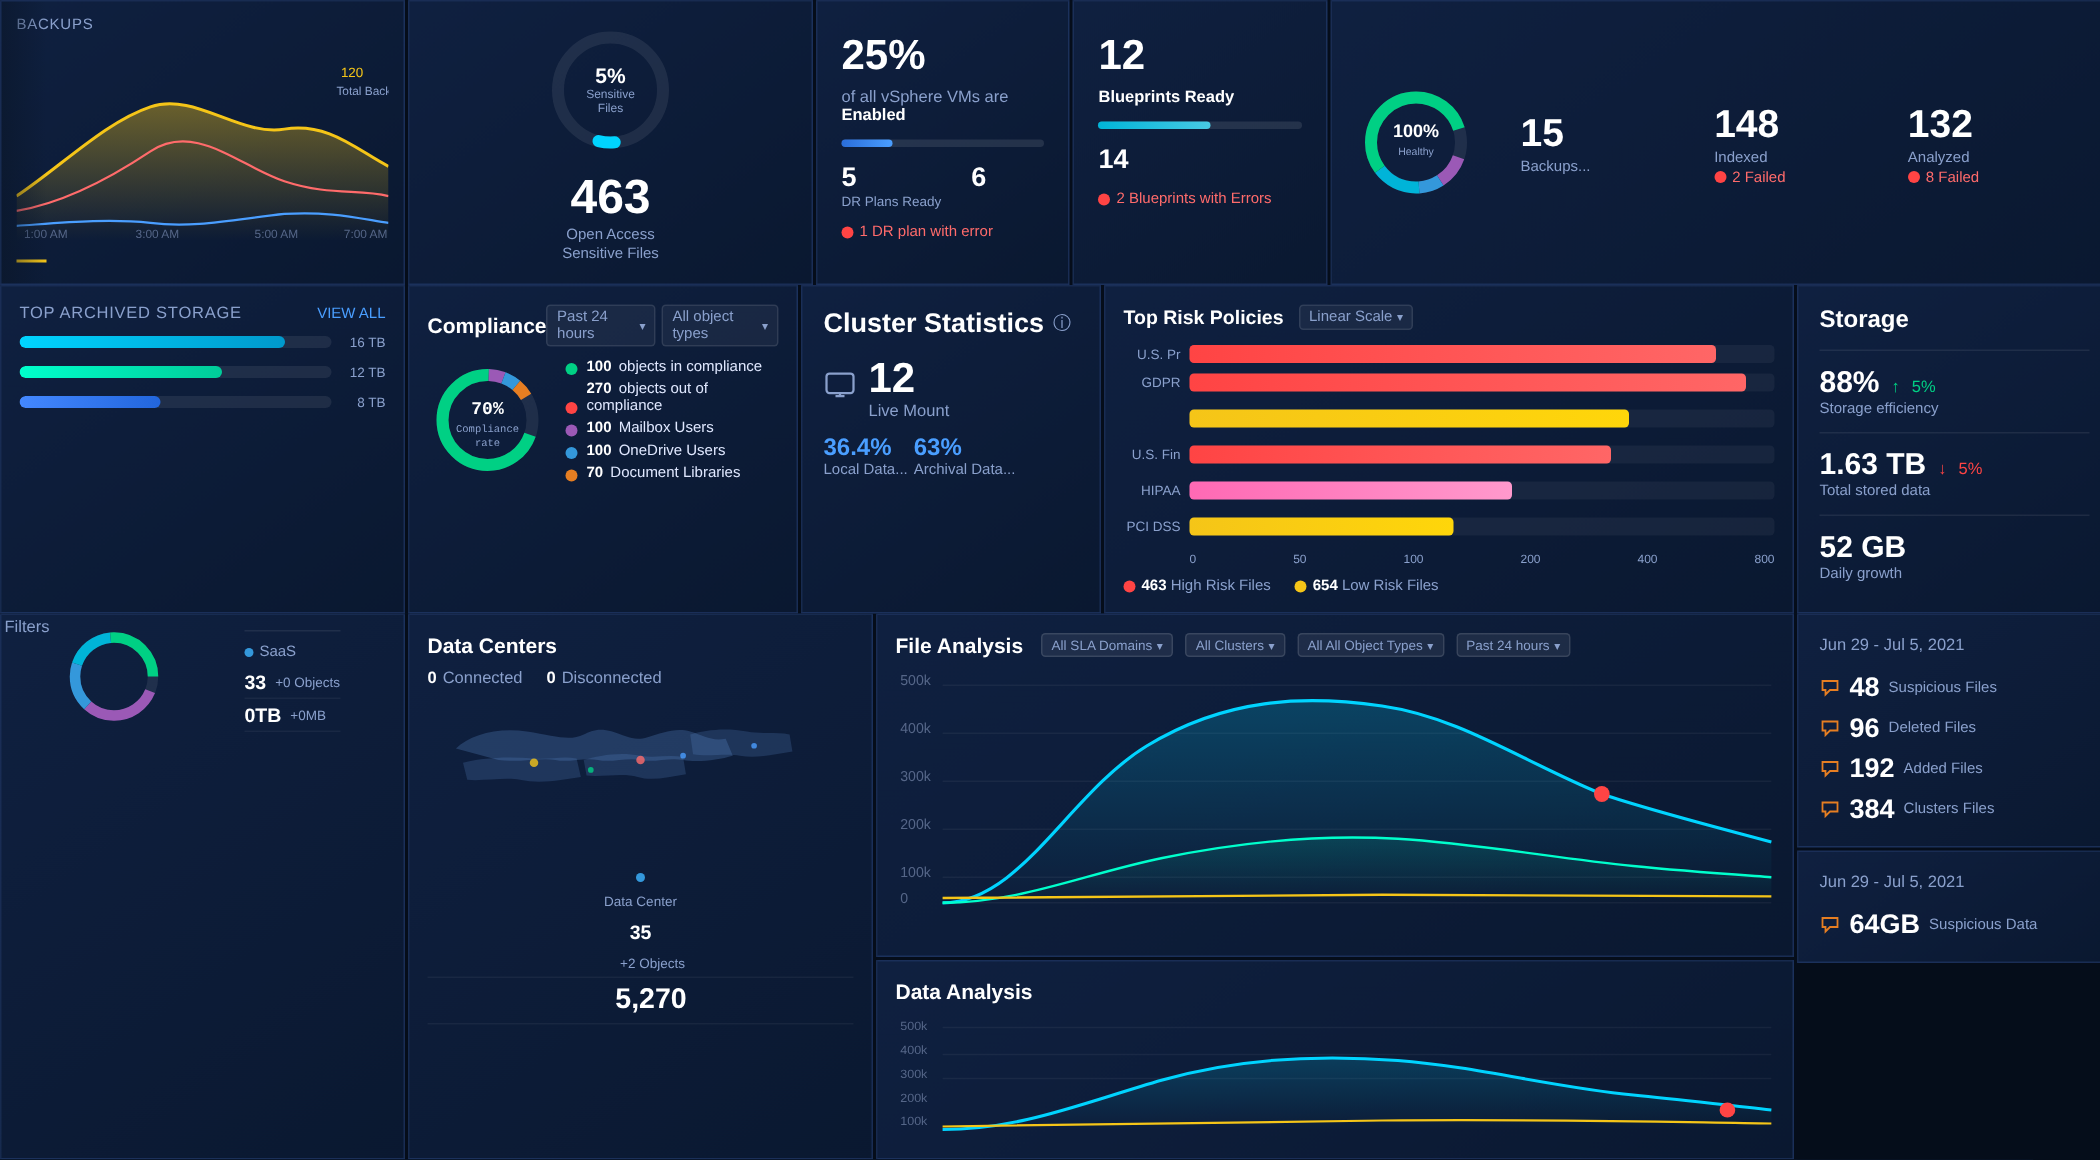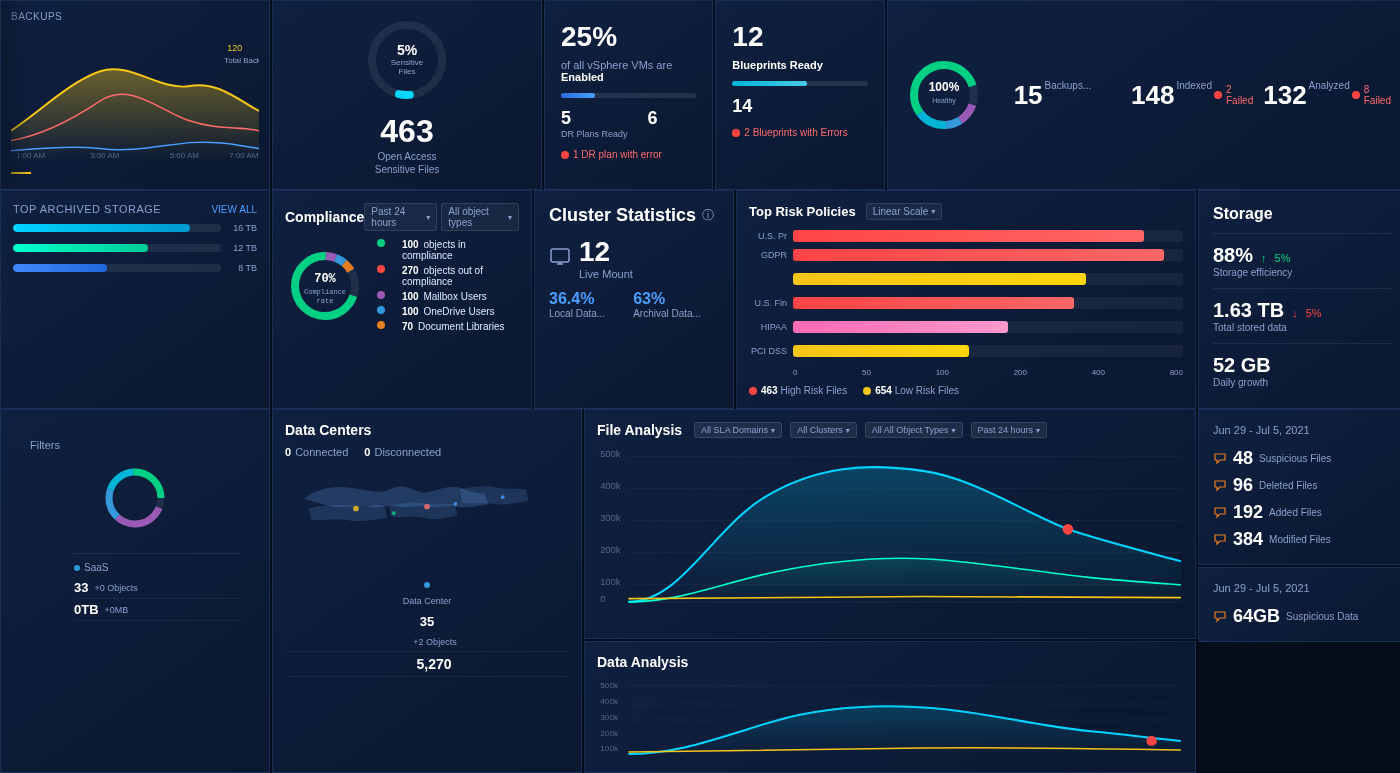--- a/index.html
+++ b/index.html
@@ -182,21 +182,21 @@
     }
 
     .backup-donut-wrap {
       position: relative;
       width: 80px;
       height: 80px;
     }
 
     .backup-nums {
       display: flex;
-      flex-direction: row;
+      flex-direction: column;
       gap: 2px;
     }
 
     .backup-num-big { font-size: 26px; font-weight: 700; color: #fff; }
     .backup-num-lbl { font-size: 10px; color: #8aa0cc; }
     .backup-failed {
       display: flex;
       align-items: center;
       gap: 4px;
       font-size: 10px;
@@ -280,22 +280,22 @@
 
     .compliance-stats {
       flex: 1;
       display: flex;
       flex-direction: column;
       gap: 4px;
     }
 
     .compliance-stat-row {
       display: flex;
-      align-items: flex-start;
-      gap: 17px;
+      align-items: flex-end;
+      gap: 6px;
       font-size: 10px;
     }
 
     .cs-dot-green { width: 8px; height: 8px; border-radius: 50%; background: #00d084; flex-shrink: 0; }
     .cs-dot-red { width: 8px; height: 8px; border-radius: 50%; background: #ff4444; flex-shrink: 0; }
     .cs-dot-purple { width: 8px; height: 8px; border-radius: 50%; background: #9b59b6; flex-shrink: 0; }
     .cs-dot-blue { width: 8px; height: 8px; border-radius: 50%; background: #3498db; flex-shrink: 0; }
     .cs-dot-orange { width: 8px; height: 8px; border-radius: 50%; background: #e67e22; flex-shrink: 0; }
 
     .cs-num { font-weight: 700; color: #fff; margin-right: 2px; }
@@ -320,21 +320,21 @@
       display: flex;
       align-items: center;
       gap: 8px;
     }
 
     .cs-big { font-size: 28px; font-weight: 700; color: #fff; }
     .cs-lbl { font-size: 11px; color: #8aa0cc; }
 
     .cs-metrics-bottom {
       display: flex;
-      gap: 28px;
+      gap: 4px;
     }
 
     .cs-metric-item {
       display: flex;
       flex-direction: column;
     }
 
     .cs-metric-num { font-size: 16px; font-weight: 600; color: #4a9eff; }
     .cs-metric-lbl { font-size: 10px; color: #8aa0cc; }
 
@@ -911,21 +911,21 @@
 
         <div>
           <div class="storage-big">52 GB</div>
           <div class="storage-sub">Daily growth</div>
         </div>
       </div>
     </div>
 
     <div style="display:grid;grid-template-columns:270px 310px 1fr 210px;gap:2px;background:#050d1a;flex:1;">
 
-      <div class="card" style="padding:29px;display:flex;flex-direction:column;gap:8px;">
+      <div class="card" style="padding:2px;display:flex;flex-direction:row;gap:8px;">
         <div style="font-size:11px;color:#8aa0cc;">Filters</div>
 
         <div style="display:flex;justify-content:center;margin:4px 0;">
           <svg viewBox="0 0 70 70" width="70" height="70">
             <circle cx="35" cy="35" r="26" fill="none" stroke="rgba(255,255,255,0.08)" stroke-width="7"></circle>
             <circle cx="35" cy="35" r="26" fill="none" stroke="#9b59b6" stroke-width="7" stroke-dasharray="50 163" stroke-dashoffset="-10"></circle>
             <circle cx="35" cy="35" r="26" fill="none" stroke="#3498db" stroke-width="7" stroke-dasharray="30 163" stroke-dashoffset="-60"></circle>
             <circle cx="35" cy="35" r="26" fill="none" stroke="#00b4d8" stroke-width="7" stroke-dasharray="30 163" stroke-dashoffset="-90"></circle>
             <circle cx="35" cy="35" r="26" fill="none" stroke="#00d084" stroke-width="7" stroke-dasharray="53 163" stroke-dashoffset="-120"></circle>
           </svg>
@@ -976,21 +976,21 @@
           </svg>
         </div>
 
         <div class="dc-list-item">
           <div class="dc-list-dot"></div>
           <span style="font-size:9px;color:#8aa0cc;flex:1;">Data Center</span>
           <span style="font-size:13px;font-weight:600;color:#fff;">35</span>
           <span style="font-size:9px;color:#8aa0cc;margin-left:16px;">+2 Objects</span>
         </div>
         <div class="dc-list-item">
-          <span style="font-size:14px;font-weight:600;color:#fff;margin-left:14px;">5,270</span>
+          <span style="font-size:19px;font-weight:600;color:#fff;margin-left:14px;">5,270</span>
         </div>
       </div>
 
       <div style="display:flex;flex-direction:column;gap:2px;background:#050d1a;">
 
         <div class="card file-analysis-card" style="flex:1;">
           <div class="fa-header">
             <span class="fa-title">File Analysis</span>
             <div class="mini-tag">
               <span>All SLA Domains</span>
@@ -1108,21 +1108,21 @@
             </svg>
             <span class="fs-num">192</span>
             <span class="fs-lbl">Added Files</span>
           </div>
 
           <div class="file-stat-row">
             <svg width="14" height="14" viewBox="0 0 14 14">
               <path d="M2,2 L12,2 L12,8 L7,8 L4,11 L4,8 L2,8 Z" fill="none" stroke="#e67e22" stroke-width="1.2"></path>
             </svg>
             <span class="fs-num">384</span>
-            <span class="fs-lbl">Modified Files</span>
+            <span class="fs-lbl">Clusters Files</span>
           </div>
         </div>
 
         <div class="card stats-right-card">
           <div class="date-range">Jun 29 - Jul 5, 2021</div>
           <div class="file-stat-row">
             <svg width="14" height="14" viewBox="0 0 14 14">
               <path d="M2,2 L12,2 L12,8 L7,8 L4,11 L4,8 L2,8 Z" fill="none" stroke="#e67e22" stroke-width="1.2"></path>
             </svg>
             <span class="fs-num">64GB</span>

